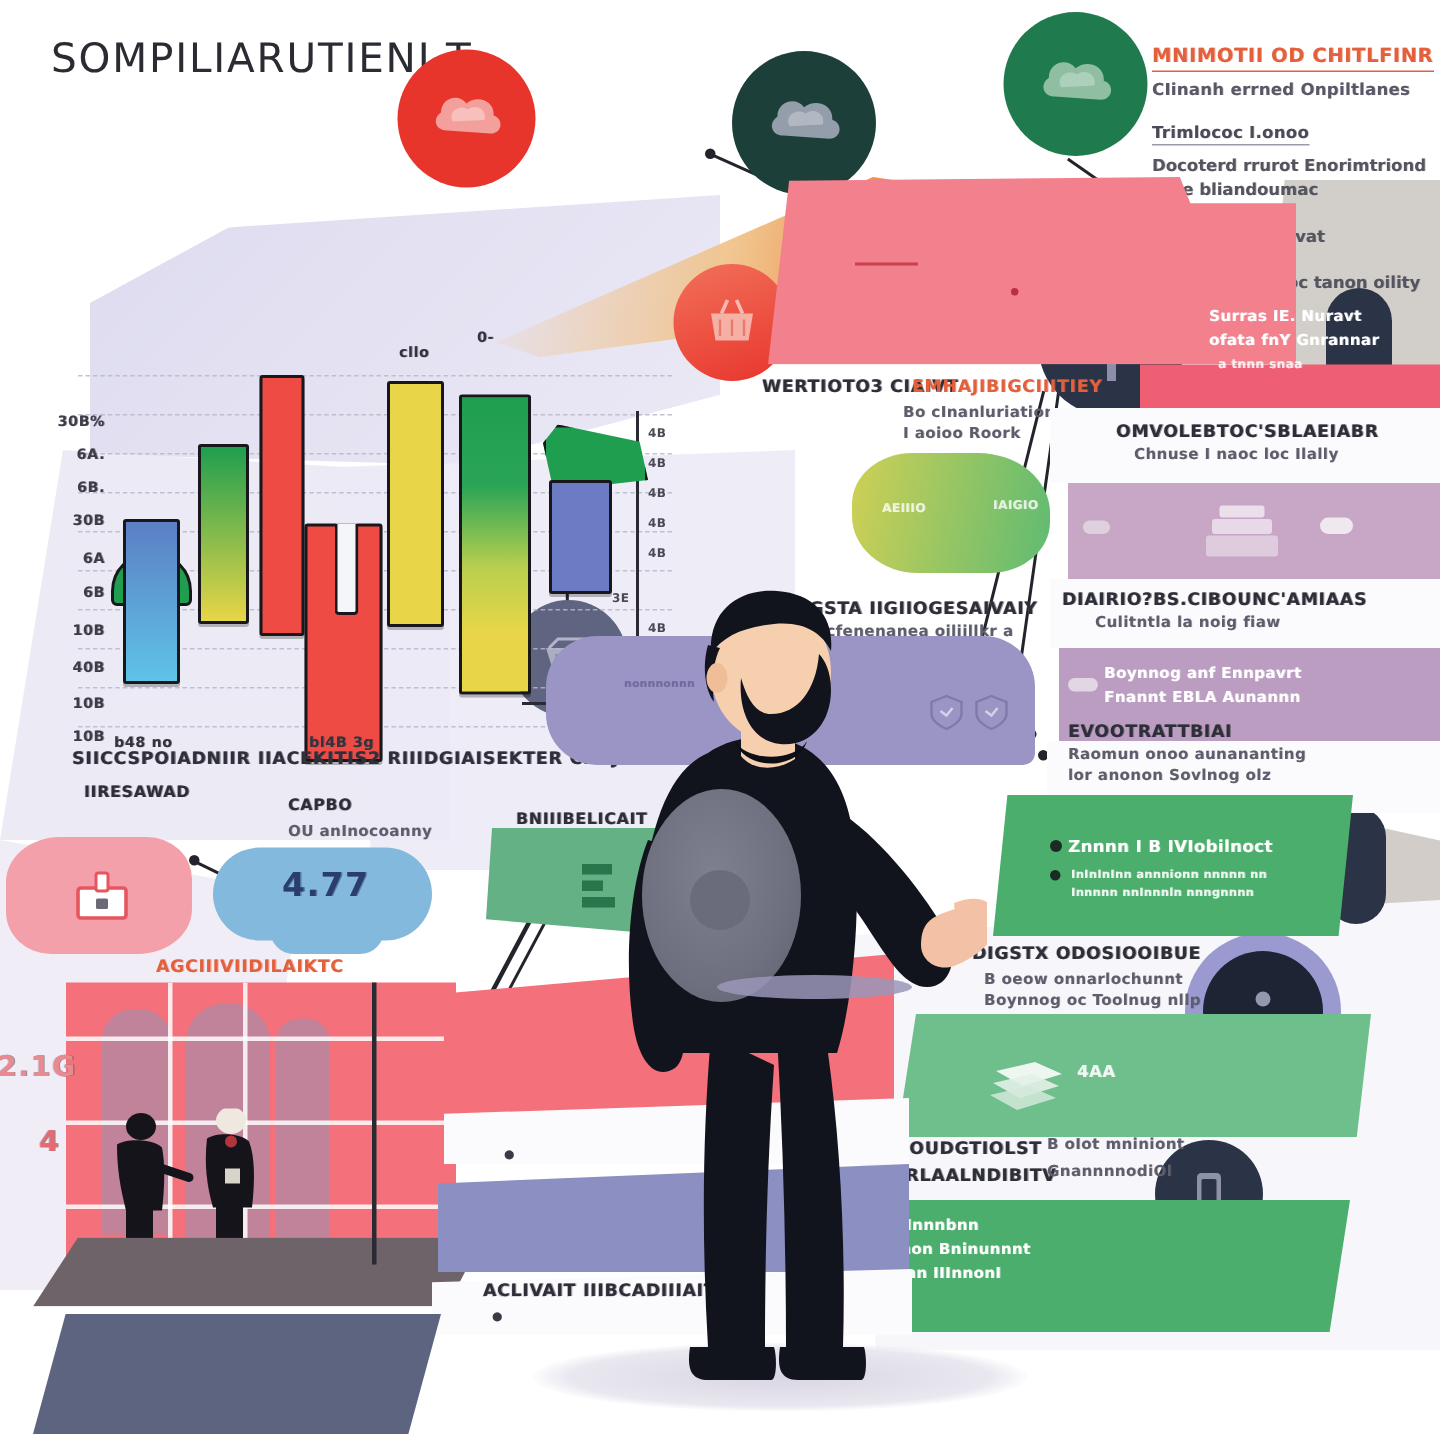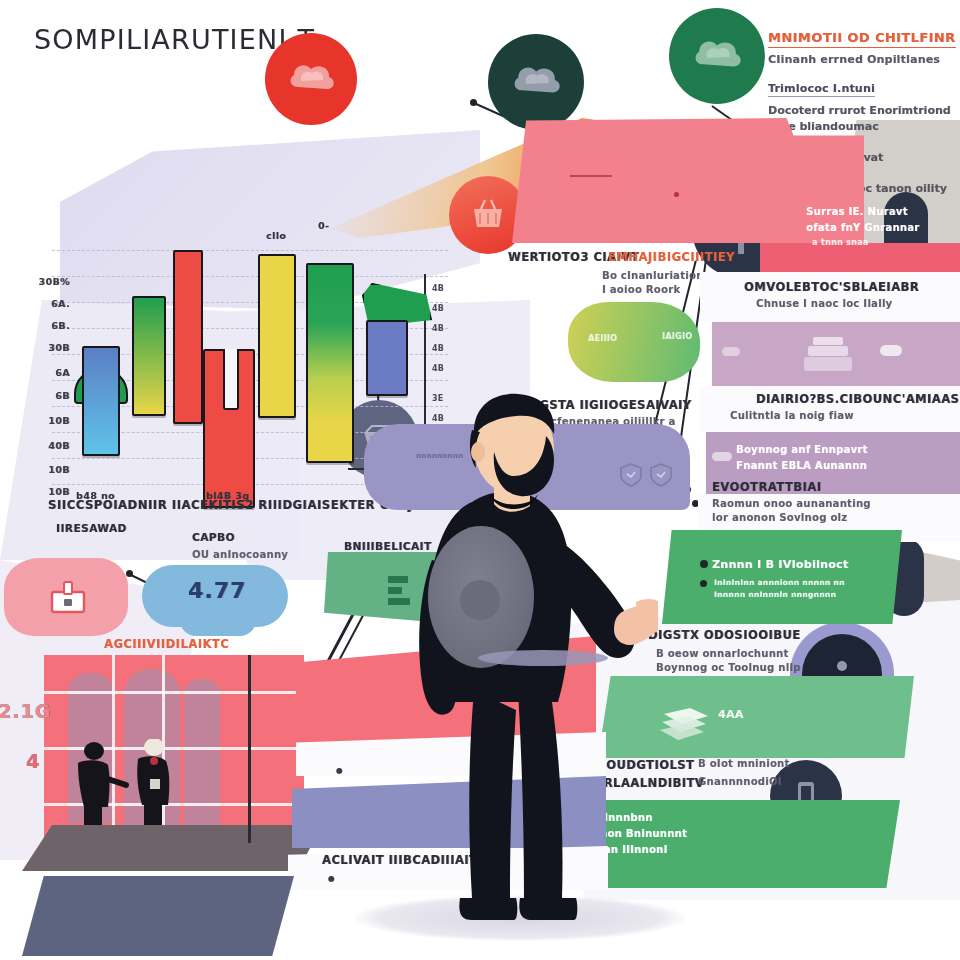--- a/index.html
+++ b/index.html
@@ -195,21 +195,21 @@
               clip-path:polygon(0% 0%,100% 12%,80% 100%,0% 100%);opacity:.8;"></div>
 
   <div class="abs" style="left:560px;top:600px;width:400px;height:300px;background:#f7f6fa;
               clip-path:polygon(0% 8%,100% 0%,100% 100%,6% 100%);"></div>
 
   <div class="abs" id="title">SOMPILIARUTIENI T</div>
 
   <div class="abs" id="hdr">
     <div class="h-title">MNIMOTII OD CHITLFINR</div>
     <div class="h-sub">CIinanh errned Onpiltlanes</div>
-    <div class="h-section">Trimlococ I.ntuni</div>
+    <div class="h-section">Trimlococ I.onoo</div>
     <div class="h-line">Docoterd rrurot Enorimtriond</div>
     <div class="h-line" style="margin-top:1px;">vore bliandoumac</div>
     <div class="h-line" style="margin-top:16px;">Mossanoloax olvat ctnomlontont</div>
     <div class="h-line" style="margin-top:1px;">Bannrag oeuy oc tanon oility</div>
   </div>
 
   <div class="conn" style="left:474px;top:102px;width:72px;transform:rotate(24deg);"></div>
   <div class="cdot" style="left:470px;top:99px;"></div>
 
   <div class="conn" style="left:712px;top:105px;width:58px;transform:rotate(35deg);"></div>
@@ -330,21 +330,21 @@
     <div class="ytick" style="top:258px;">10B</div>
 
     <div class="abs" style="left:406px;top:46px;width:2.4px;height:196px;background:#2a2a33;"></div>
     <div class="abs" style="left:330px;top:240px;width:78px;height:2.4px;background:#2a2a33;"></div>
 
     <div class="rtick" style="left:414px;top:56px;">4B</div>
     <div class="rtick" style="left:414px;top:76px;">4B</div>
     <div class="rtick" style="left:414px;top:96px;">4B</div>
     <div class="rtick" style="left:414px;top:116px;">4B</div>
     <div class="rtick" style="left:414px;top:136px;">4B</div>
-    <div class="rtick" style="left:414px;top:166px;">3E</div>
+    <div class="rtick" style="left:390px;top:166px;">3E</div>
     <div class="rtick" style="left:414px;top:186px;">4B</div>
     <div class="rtick" style="left:414px;top:206px;">4B</div>
     <div class="rtick" style="left:414px;top:228px;">4B</div>
 
     <div class="blob" style="left:56px;top:140px;width:50px;height:32px;
                 background:#1f9e4f;border-radius:26px 26px 4px 4px;"></div>
     <div class="bar" style="left:64px;height:106px;width:34px;bottom:52px;
                 background:linear-gradient(180deg,#5b7fc4,#5fc3e8);"></div>
     <div class="barlabel" style="left:58px;top:262px;">b48 no</div>
 
@@ -402,21 +402,21 @@
     <svg width="56" height="42" viewBox="0 0 56 42">
       <rect x="13" y="4" width="30" height="8" rx="2" fill="#f0e6f0" opacity=".9"></rect>
       <rect x="8" y="13" width="40" height="10" rx="2" fill="#f0e6f0" opacity=".8"></rect>
       <rect x="4" y="24" width="48" height="14" rx="2" fill="#e6d8e6" opacity=".75"></rect>
     </svg>
   </div>
   <div class="abs" style="left:722px;top:347px;width:18px;height:9px;border-radius:5px;background:#ded0dd;"></div>
   <div class="abs" style="left:880px;top:345px;width:22px;height:11px;border-radius:6px;background:#f0e8ef;"></div>
 
   <div class="abs" style="left:700px;top:386px;width:260px;height:46px;background:#fbfbfd;"></div>
-  <div class="ptitle" style="left:756px;top:392px;text-align:right;">DIAIRIO?BS.CIBOUNC'AMIAAS</div>
+  <div class="ptitle" style="left:708px;top:392px;text-align:right;">DIAIRIO?BS.CIBOUNC'AMIAAS</div>
   <div class="psub" style="left:730px;top:410px;">Culitntla la noig fiaw</div>
 
   <div class="panel" style="left:706px;top:432px;width:254px;height:62px;background:#bb9dc1;"></div>
   <div class="ponwhite" style="left:736px;top:444px;">Boynnog anf Ennpavrt</div>
   <div class="ponwhite" style="left:736px;top:460px;">Fnannt EBLA Aunannn</div>
   <div class="abs" style="left:712px;top:452px;width:20px;height:9px;border-radius:5px;background:#e3d6e4;"></div>
 
   <div class="abs" style="left:698px;top:494px;width:262px;height:48px;background:#fbfbfd;"></div>
   <div class="ptitle" style="left:712px;top:480px;">EVOOTRATTBIAI</div>
   <div class="psub" style="left:712px;top:498px;">Raomun onoo aunananting</div>

